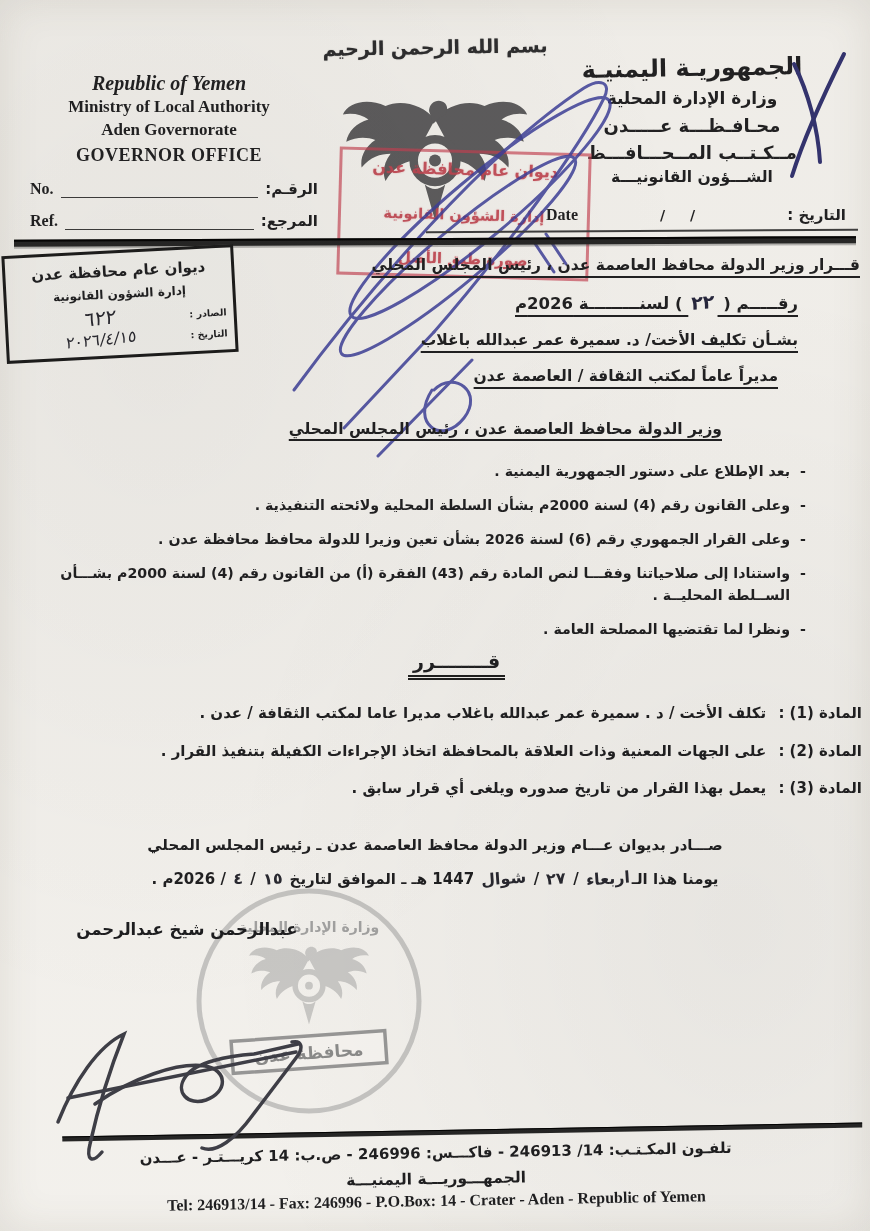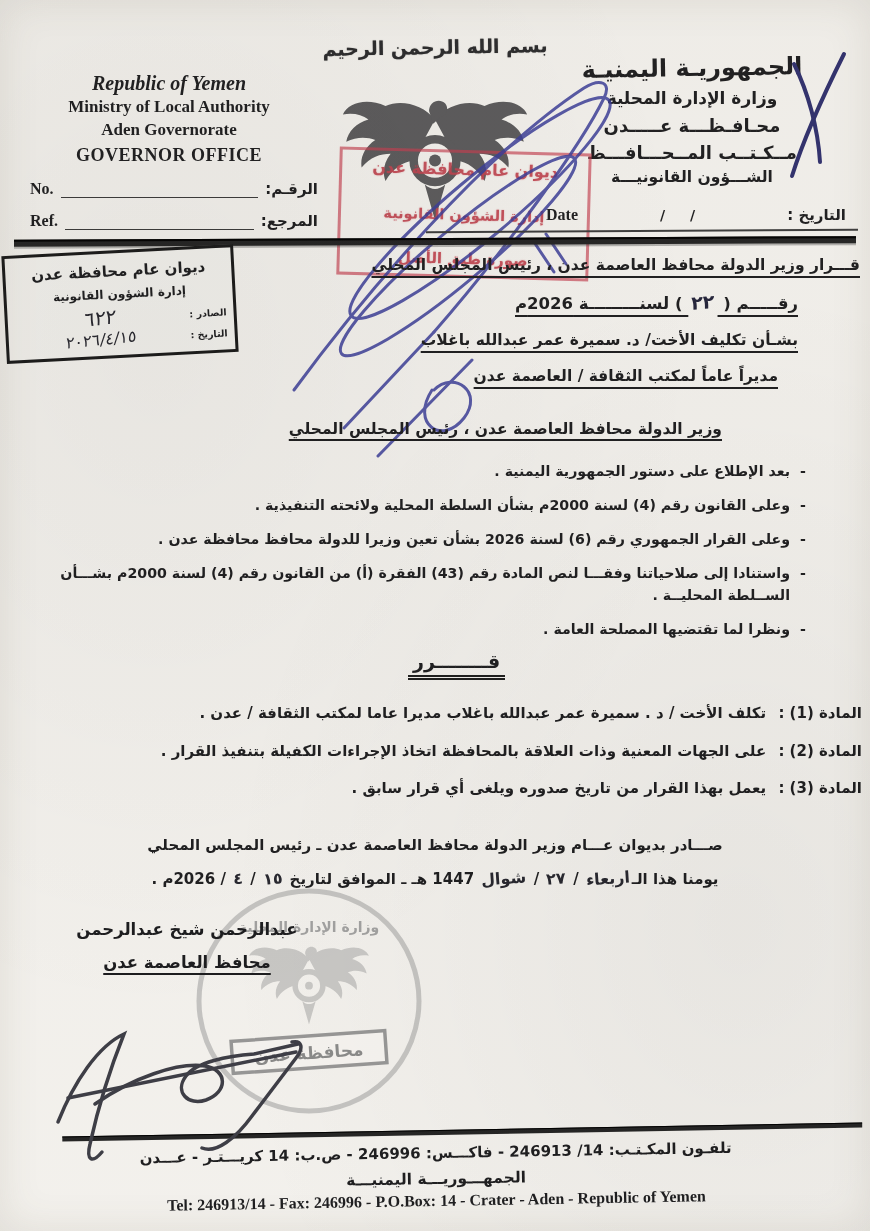--- a/index.html
+++ b/index.html
@@ -263,21 +263,20 @@
       <use href="#eagle" x="56" y="58" width="122" height="84"></use>
     </g>
     <g transform="rotate(-4 117 168)">
       <rect x="40" y="152" width="154" height="32" fill="rgba(244,242,238,.85)" stroke="#7d7d7d" stroke-width="3.5"></rect>
       <text x="117" y="175" text-anchor="middle" font-size="17" font-weight="bold" fill="#6d6d6d">محافظة عدن</text>
     </g>
   </svg>
 
   <div class="abs sigblock">
     <div class="sg-name">عبدالرحمن شيخ عبدالرحمن</div>
-    <div class="sg-t2">محافظ العاصمة عدن</div>
   </div>
 
   <svg class="abs govsig" width="290" height="155" viewBox="0 0 290 155" fill="none" stroke="#3e3e46" stroke-width="3.5" stroke-linecap="round">
     <path d="M18 112 C34 72 58 36 84 24 C72 54 58 98 50 134 C46 150 52 154 62 142"></path>
     <path d="M55 94 C92 68 138 52 165 56 C188 60 188 82 166 90 C148 96 134 82 146 66 C156 52 188 46 214 44 L258 34"></path>
     <path d="M252 32 C262 30 264 38 256 48 L212 106 C196 128 176 144 162 138"></path>
     <path d="M28 88 L256 42"></path>
   </svg>
 
   <div class="abs footwrap">

